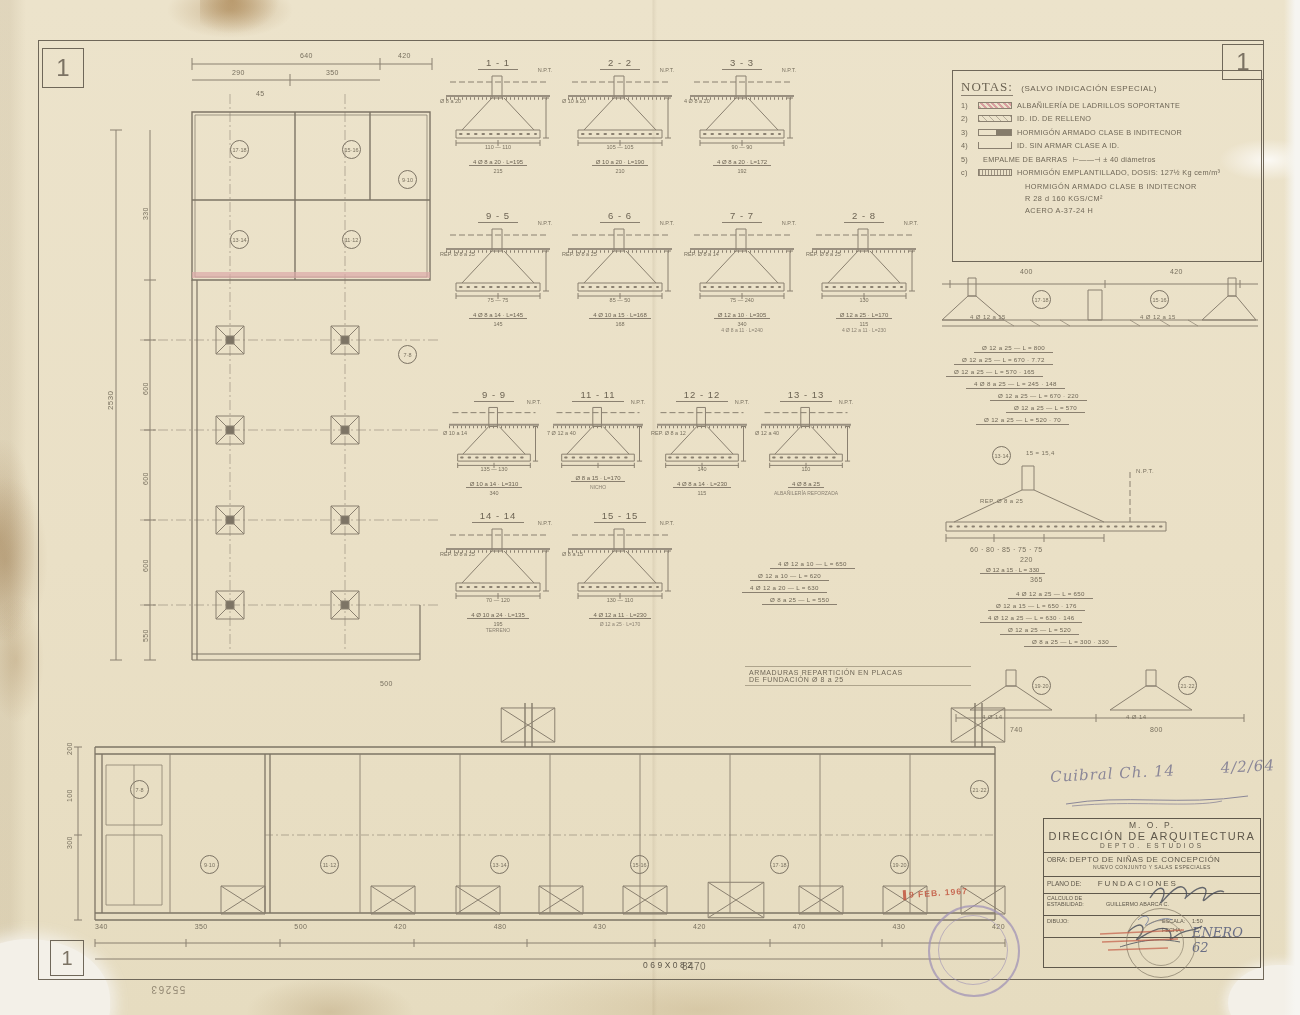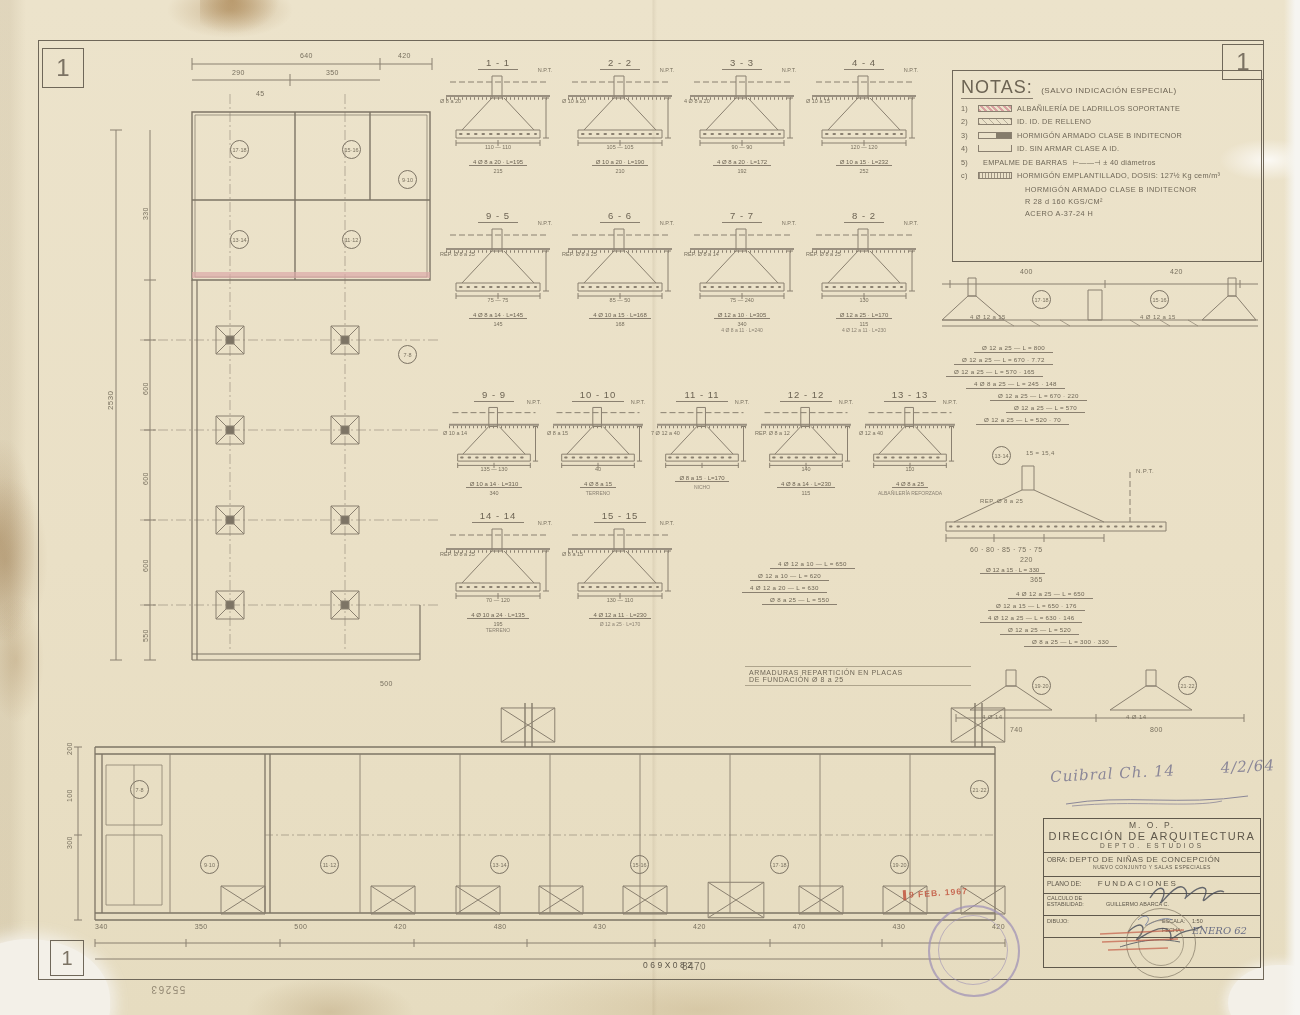--- a/index.html
+++ b/index.html
@@ -40,21 +40,21 @@
   .fig-label{font-size:9.5px;letter-spacing:1px;color:#6c6353;border-bottom:1px solid #8a8070;
     display:inline-block;padding:0 8px 1px;margin-bottom:2px;text-align:center;}
   .fig-npt{position:absolute;top:15px;right:2px;font-size:5.5px;color:#78705f;}
   .fig-note{position:absolute;top:46px;left:-2px;font-size:5.5px;color:#78705f;}
   .fig-dims{font-size:5.5px;color:#78705f;margin-top:-2px;}
   .fig-bar{font-size:6px;color:#6c6353;border-bottom:1px solid #8a8070;display:inline-block;padding:0 4px;}
   .fig-total{font-size:5.5px;color:#78705f;}
   .fig-extra{font-size:5px;color:#8a8172;}
   
   .notes{position:absolute;left:952px;top:70px;width:310px;height:192px;border:1px solid #6f6759;padding:6px 8px;box-sizing:border-box;}
-  .notes-title{font-size:18px;letter-spacing:1px;color:#6c6353;display:inline-block;border-bottom:1px solid #8a8070;}
+  .notes-title{font-size:13px;letter-spacing:1px;color:#6c6353;display:inline-block;border-bottom:1px solid #8a8070;font-family:Liberation Serif, serif;}
   .notes-sub{font-size:8px;letter-spacing:.5px;margin-left:4px;}
   .nline{display:flex;align-items:center;gap:5px;font-size:7.3px;letter-spacing:.3px;margin:4.5px 0;color:#6f6757;}
   .nnum{width:12px;flex:none;}
   .sw{width:34px;height:7px;border:1px solid #8a8070;flex:none;box-sizing:border-box;}
   .sw[data-sw="none"]{visibility:hidden;width:0;border:none;}
   .sw[data-sw="pink"]{background:repeating-linear-gradient(45deg,#d8a0a0 0 2px,transparent 2px 4px);}
   .sw[data-sw="light"]{background:repeating-linear-gradient(45deg,rgba(138,128,112,.55) 0 1px,transparent 1px 5px);}
   .sw[data-sw="dark"]{background:linear-gradient(90deg,transparent 0 52%,#857c6b 52%);}
   .sw[data-sw="open"]{border-top:none;}
   .sw[data-sw="dense"]{background:repeating-linear-gradient(90deg,rgba(138,128,112,.8) 0 1px,transparent 1px 3px);}
@@ -258,32 +258,20 @@
       <div class="fig-npt">N.P.T.</div>
       <svg width="112" height="74" viewBox="0 0 112 74">
           <use href="#secfig"></use>
         </svg>
       <div class="fig-note">4 Ø 8 a 20</div>
       <div class="fig-dims">90 — 90</div>
       <div><span class="fig-bar">4 Ø 8 a 20 · L=172</span></div>
       <div class="fig-total">192</div>
       <div class="fig-extra"></div>
     </div>
-      <div class="fig">
-      <div class="fig-label">4 - 4</div>
-      <div class="fig-npt">N.P.T.</div>
-      <svg width="112" height="74" viewBox="0 0 112 74">
-          <use href="#secfig"></use>
-        </svg>
-      <div class="fig-note">Ø 10 a 15</div>
-      <div class="fig-dims">120 — 120</div>
-      <div><span class="fig-bar">Ø 10 a 15 · L=232</span></div>
-      <div class="fig-total">252</div>
-      <div class="fig-extra"></div>
-    </div>
     </div>
 
   <div class="figrow" style="left:442px;top:205px">
 
   <div class="fig">
       <div class="fig-label">9 - 5</div>
       <div class="fig-npt">N.P.T.</div>
       <svg width="112" height="74" viewBox="0 0 112 74">
           <use href="#secfig"></use>
         </svg>
@@ -311,21 +299,21 @@
       <svg width="112" height="74" viewBox="0 0 112 74">
           <use href="#secfig"></use>
         </svg>
       <div class="fig-note">REP. Ø 8 a 14</div>
       <div class="fig-dims">75 — 240</div>
       <div><span class="fig-bar">Ø 12 a 10 · L=305</span></div>
       <div class="fig-total">340</div>
       <div class="fig-extra">4 Ø 8 a 11 · L=240</div>
     </div>
       <div class="fig">
-      <div class="fig-label">8 - 2</div>
+      <div class="fig-label">2 - 8</div>
       <div class="fig-npt">N.P.T.</div>
       <svg width="112" height="74" viewBox="0 0 112 74">
           <use href="#secfig"></use>
         </svg>
       <div class="fig-note">REP. Ø 8 a 25</div>
       <div class="fig-dims">130</div>
       <div><span class="fig-bar">Ø 12 a 25 · L=170</span></div>
       <div class="fig-total">115</div>
       <div class="fig-extra">4 Ø 12 a 11 · L=230</div>
     </div>
@@ -337,32 +325,20 @@
       <div class="fig-label">9 - 9</div>
       <div class="fig-npt">N.P.T.</div>
       <svg width="98" height="64" viewBox="0 0 112 74">
           <use href="#secfig"></use>
         </svg>
       <div class="fig-note">Ø 10 a 14</div>
       <div class="fig-dims">135 — 130</div>
       <div><span class="fig-bar">Ø 10 a 14 · L=310</span></div>
       <div class="fig-total">340</div>
       <div class="fig-extra"></div>
-    </div>
-      <div class="fig">
-      <div class="fig-label">10 - 10</div>
-      <div class="fig-npt">N.P.T.</div>
-      <svg width="98" height="64" viewBox="0 0 112 74">
-          <use href="#secfig"></use>
-        </svg>
-      <div class="fig-note">Ø 8 a 15</div>
-      <div class="fig-dims">40</div>
-      <div><span class="fig-bar">4 Ø 8 a 15</span></div>
-      <div class="fig-total"></div>
-      <div class="fig-extra">TERRENO</div>
     </div>
       <div class="fig">
       <div class="fig-label">11 - 11</div>
       <div class="fig-npt">N.P.T.</div>
       <svg width="98" height="64" viewBox="0 0 112 74">
           <use href="#secfig"></use>
         </svg>
       <div class="fig-note">7 Ø 12 a 40</div>
       <div class="fig-dims"></div>
       <div><span class="fig-bar">Ø 8 a 15 · L=170</span></div>
@@ -713,21 +689,21 @@
         <span>CALCULO DE</span><br>
         <span>ESTABILIDAD:</span>
       </div>
       <span style="position:absolute;left:62px;top:7px;font-size:5.5px">GUILLERMO ABARCA C.</span>
     </div>
     <div class="tb-r" style="height:22px;padding:1px 3px">
       <span style="font-size:5.5px">DIBUJO:</span>
       <span style="position:absolute;left:118px;top:2px;font-size:5.5px">ESCALA:</span>
       <span style="position:absolute;left:148px;top:2px;font-size:5.5px">1:50</span>
       <span style="position:absolute;left:118px;top:11px;font-size:5.5px">FECHA:</span>
-      <span class="handwrite" style="position:absolute;left:148px;top:9px;font-size:10px">ENERO 62</span>
+      <span class="handwrite" style="position:absolute;left:148px;top:9px;font-size:13px">ENERO 62</span>
     </div>
   </div>
 
   <svg style="position:absolute;left:1120px;top:880px" width="160" height="90" viewBox="0 0 160 90">
     <g stroke="#474c59" fill="none" stroke-width="1.4" opacity=".8">
       <path d="M30,18 c10,-16 18,-10 12,2 c-6,12 14,-20 22,-12 c8,8 -6,16 6,6 c12,-10 20,-8 14,4 c-4,10 10,-12 20,-6"></path>
       <path d="M8,52 c14,-14 20,-4 10,6 c-8,8 20,-16 30,-8 c8,6 -4,14 8,6 c10,-8 18,-4 26,-10"></path>
       <path d="M-10,70 c20,-6 40,-14 70,-8" stroke-width="1"></path>
     </g>
     <g stroke="#5a6b9a" fill="none" stroke-width="1" opacity=".7">

